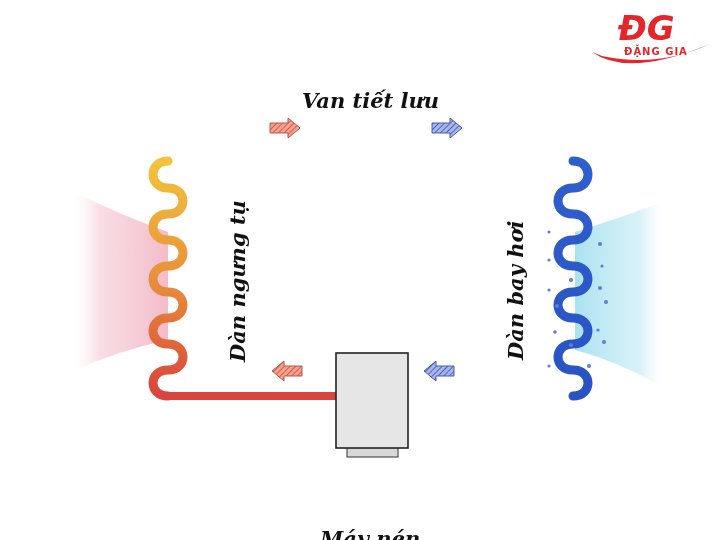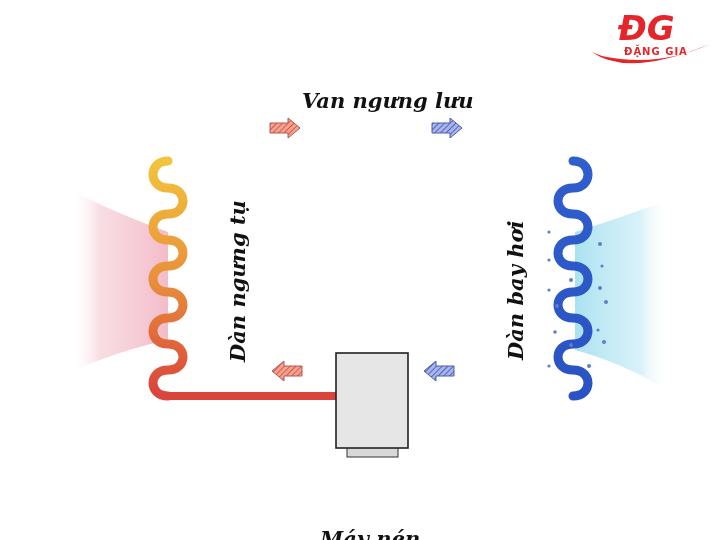--- a/index.html
+++ b/index.html
@@ -115,21 +115,21 @@
     <path d="M0,5 L18,5 L18,0 L30,10 L18,20 L18,15 L0,15 Z" fill="url(#hatchBlue)" stroke="#4a5ca8" stroke-width="1"></path>
   </g>
   <g transform="translate(272,361)">
     <path d="M30,5 L12,5 L12,0 L0,10 L12,20 L12,15 L30,15 Z" fill="url(#hatchRed)" stroke="#b05858" stroke-width="1"></path>
   </g>
   <g transform="translate(424,361)">
     <path d="M30,5 L12,5 L12,0 L0,10 L12,20 L12,15 L30,15 Z" fill="url(#hatchBlue)" stroke="#4a5ca8" stroke-width="1"></path>
   </g>
 </svg>
 
-<div class="label title-top">Van ngưng lưu</div>
+<div class="label title-top">Van tiết lưu</div>
 <div class="label vert vert-left">Dàn ngưng tụ</div>
 <div class="label vert vert-right">Dàn bay hơi</div>
 <div class="label title-bottom">Máy nén</div>
 
 <svg class="logo" viewBox="0 0 126 66" xmlns="http://www.w3.org/2000/svg">
   <path d="M4,46 Q40,72 122,38 Q70,62 14,50 Z" fill="#e4262b"></path>
   <text x="30" y="34" font-family="DejaVu Sans, sans-serif" font-weight="bold" font-style="italic" font-size="34" fill="#e4262b">ĐG</text>
   <text x="36" y="49" font-family="DejaVu Sans, sans-serif" font-weight="bold" font-size="10" fill="#e4262b" letter-spacing="1">ĐẶNG GIA</text>
 </svg>
 

